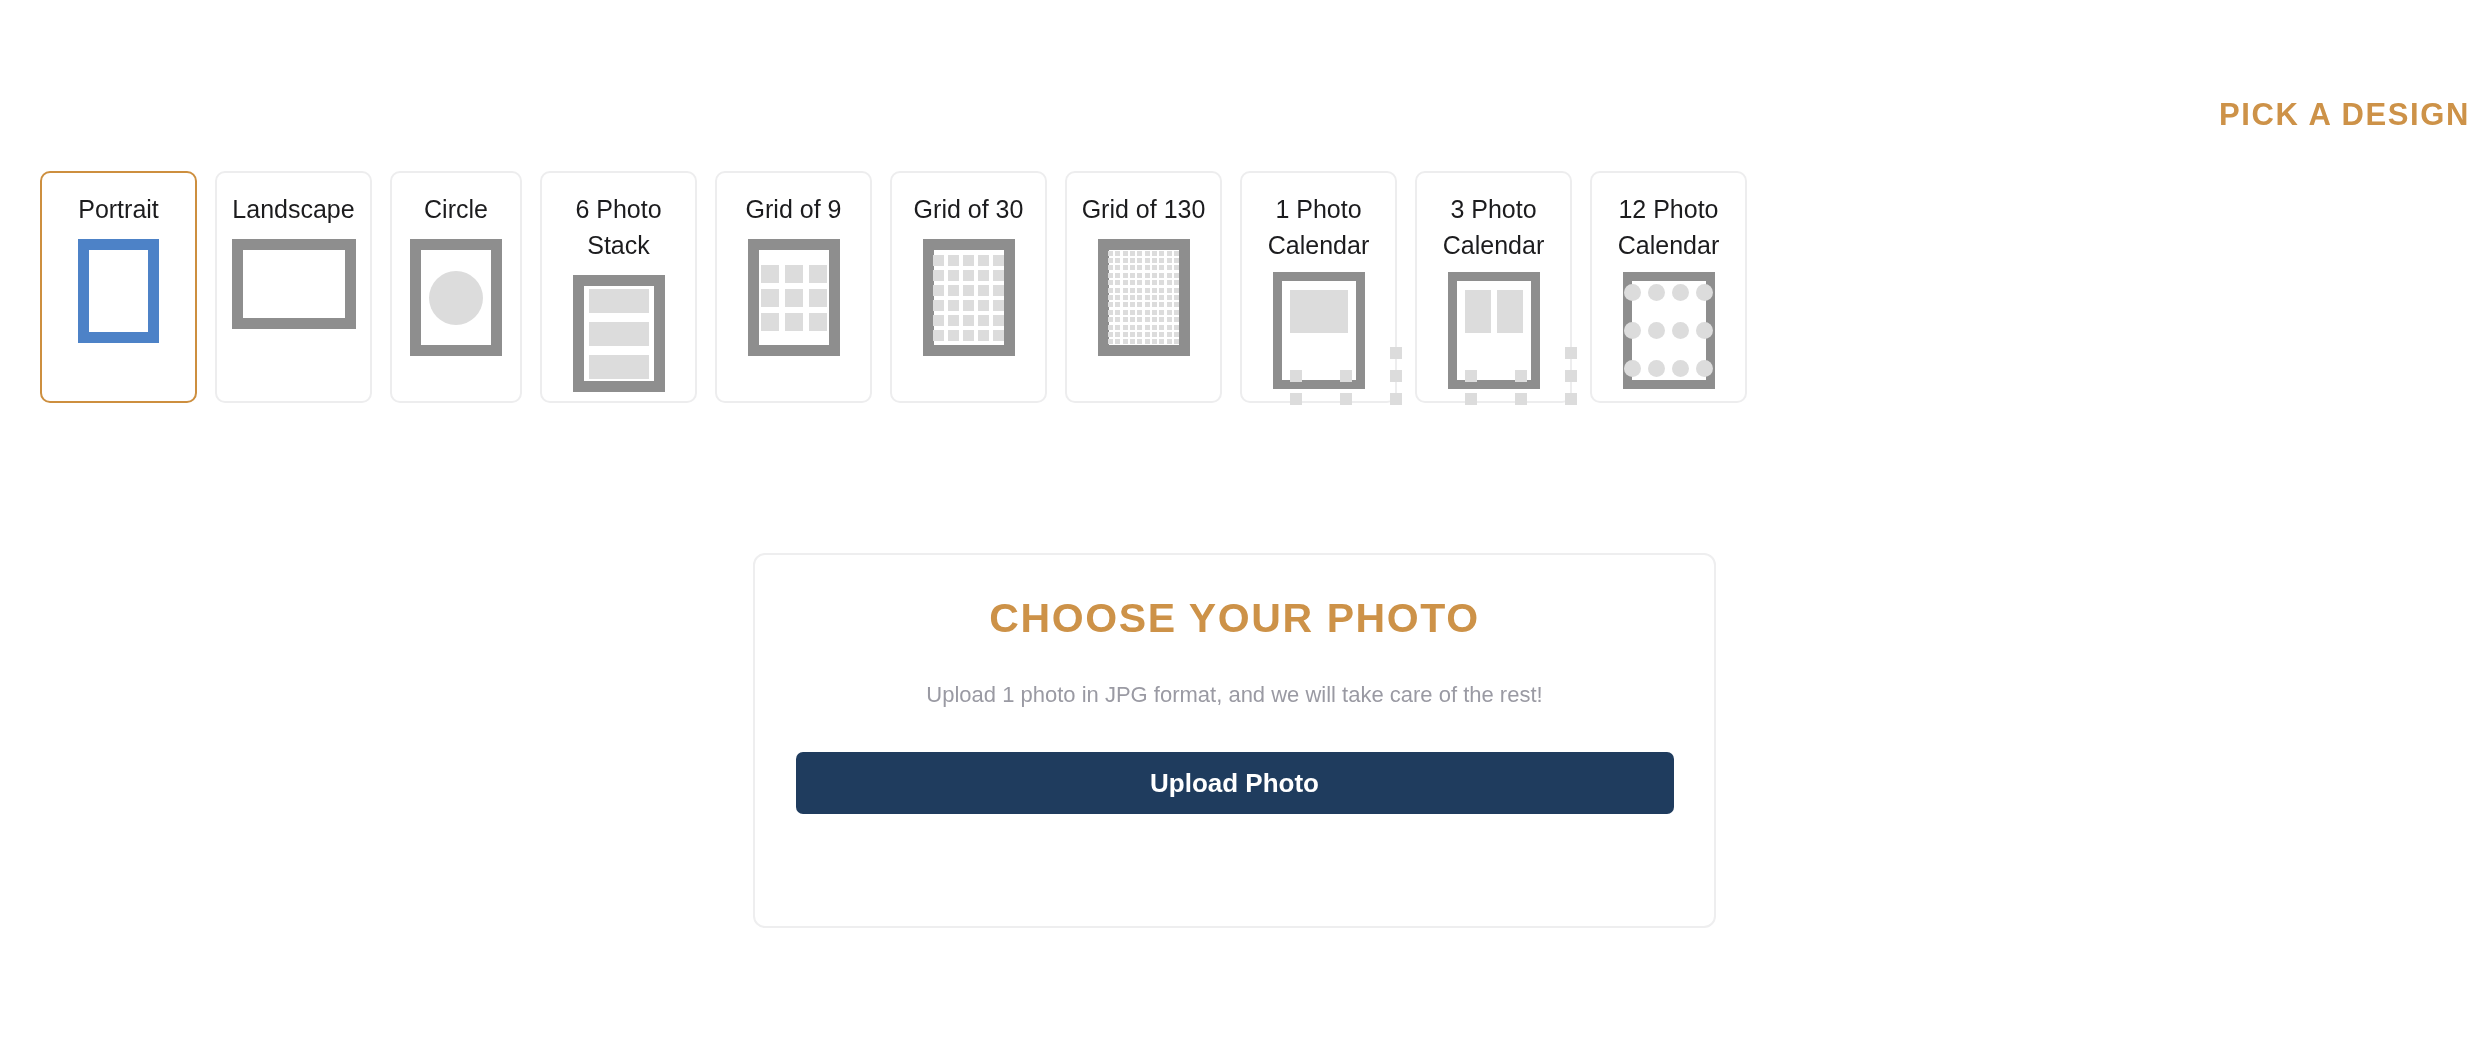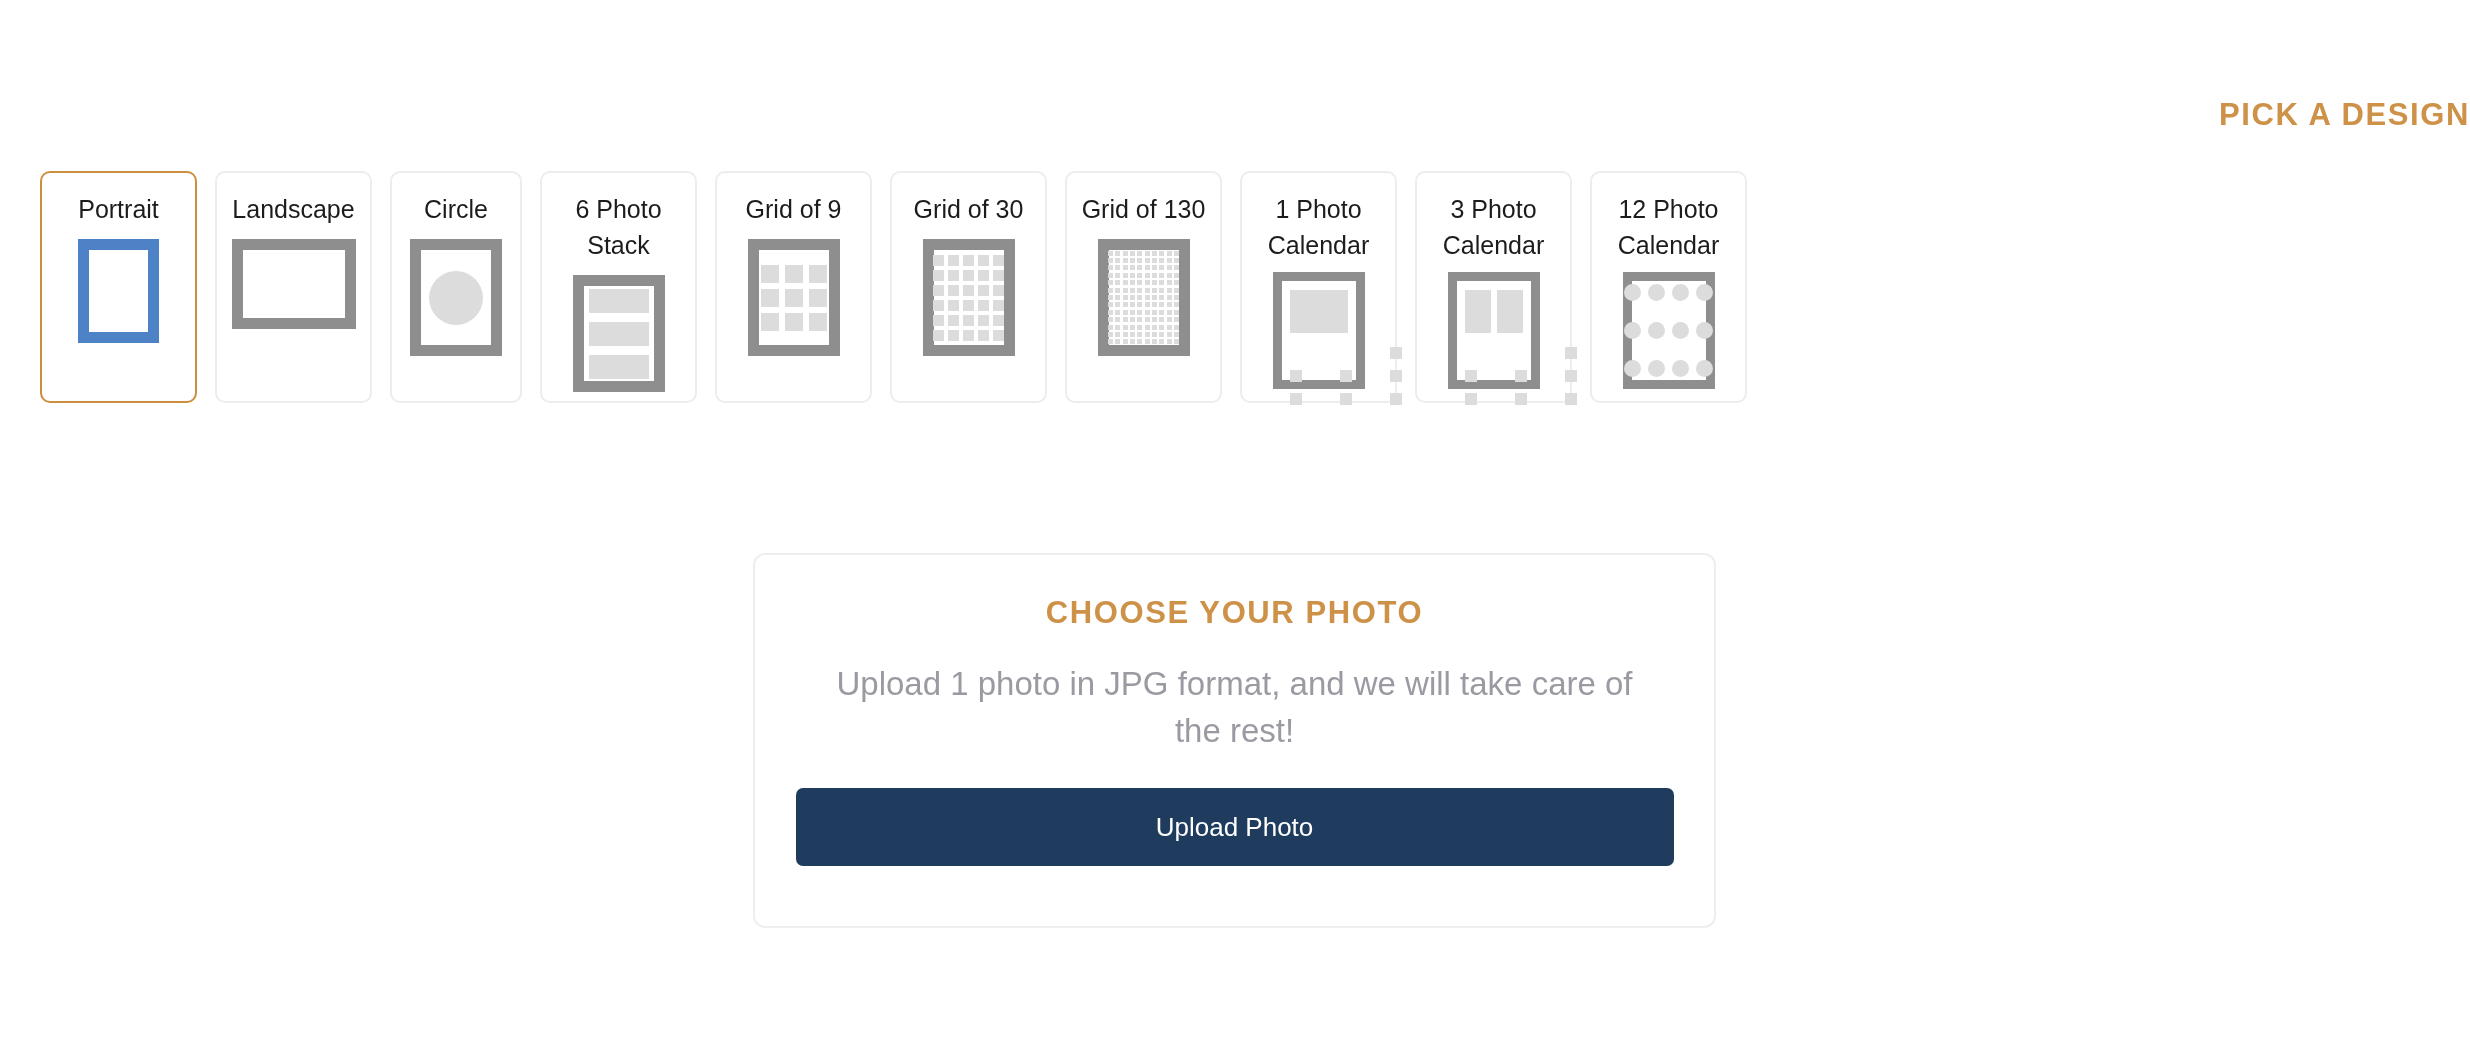--- a/index.html
+++ b/index.html
@@ -148,43 +148,43 @@
     background: #ffffff;
     border: 2px solid #eeeeef;
     border-radius: 12px;
     display: flex;
     flex-direction: column;
     align-items: center;
     padding-top: 40px;
   }
 
   #choose-photo-title {
-    font-size: 31px;
+    font-size: 41px;
   }
 
   .choose-desc {
     margin-top: 29px;
     width: 845px;
     text-align: center;
-    font-size: 33px;
+    font-size: 22px;
     line-height: 47px;
     color: #9a9aa3;
   }
 
   .upload-button {
     margin-top: 34px;
     width: 878px;
-    height: 78px;
+    height: 62px;
     background: #1f3c5e;
     color: #ffffff;
     border: none;
     border-radius: 7px;
     font-family: "Liberation Sans", sans-serif;
     font-size: 26px;
-    font-weight: 400;
+    font-weight: 700;
     cursor: pointer;
     display: flex;
     align-items: center;
     justify-content: center;
   }
 </style>
 </head>
 <body>
 
 <div class="page">

